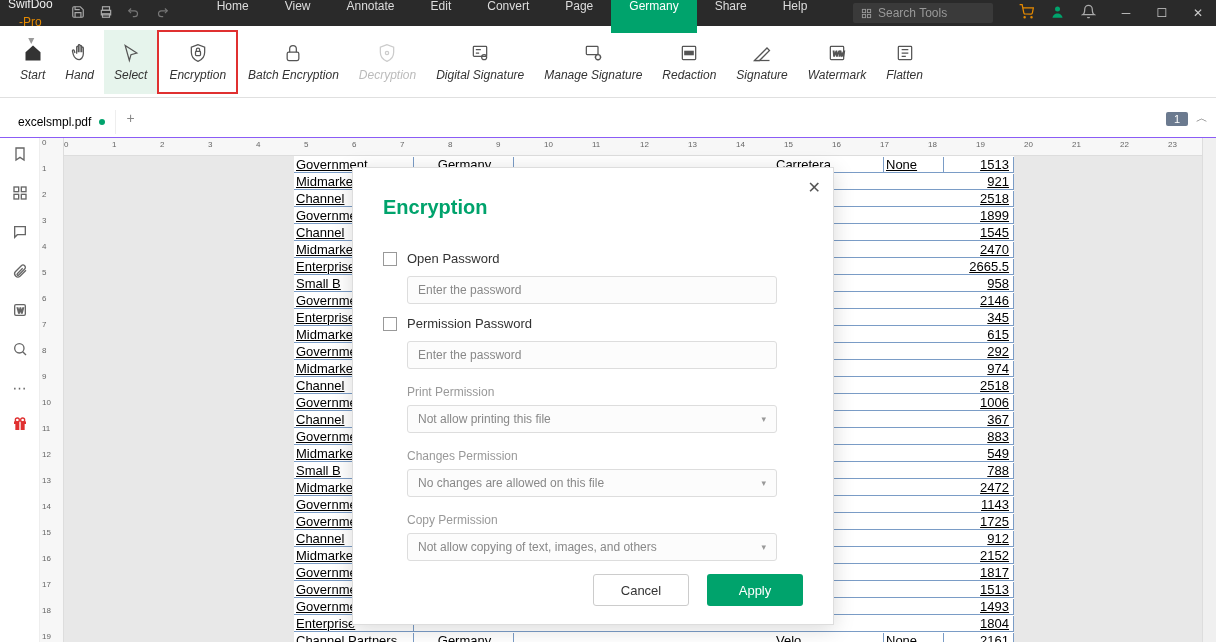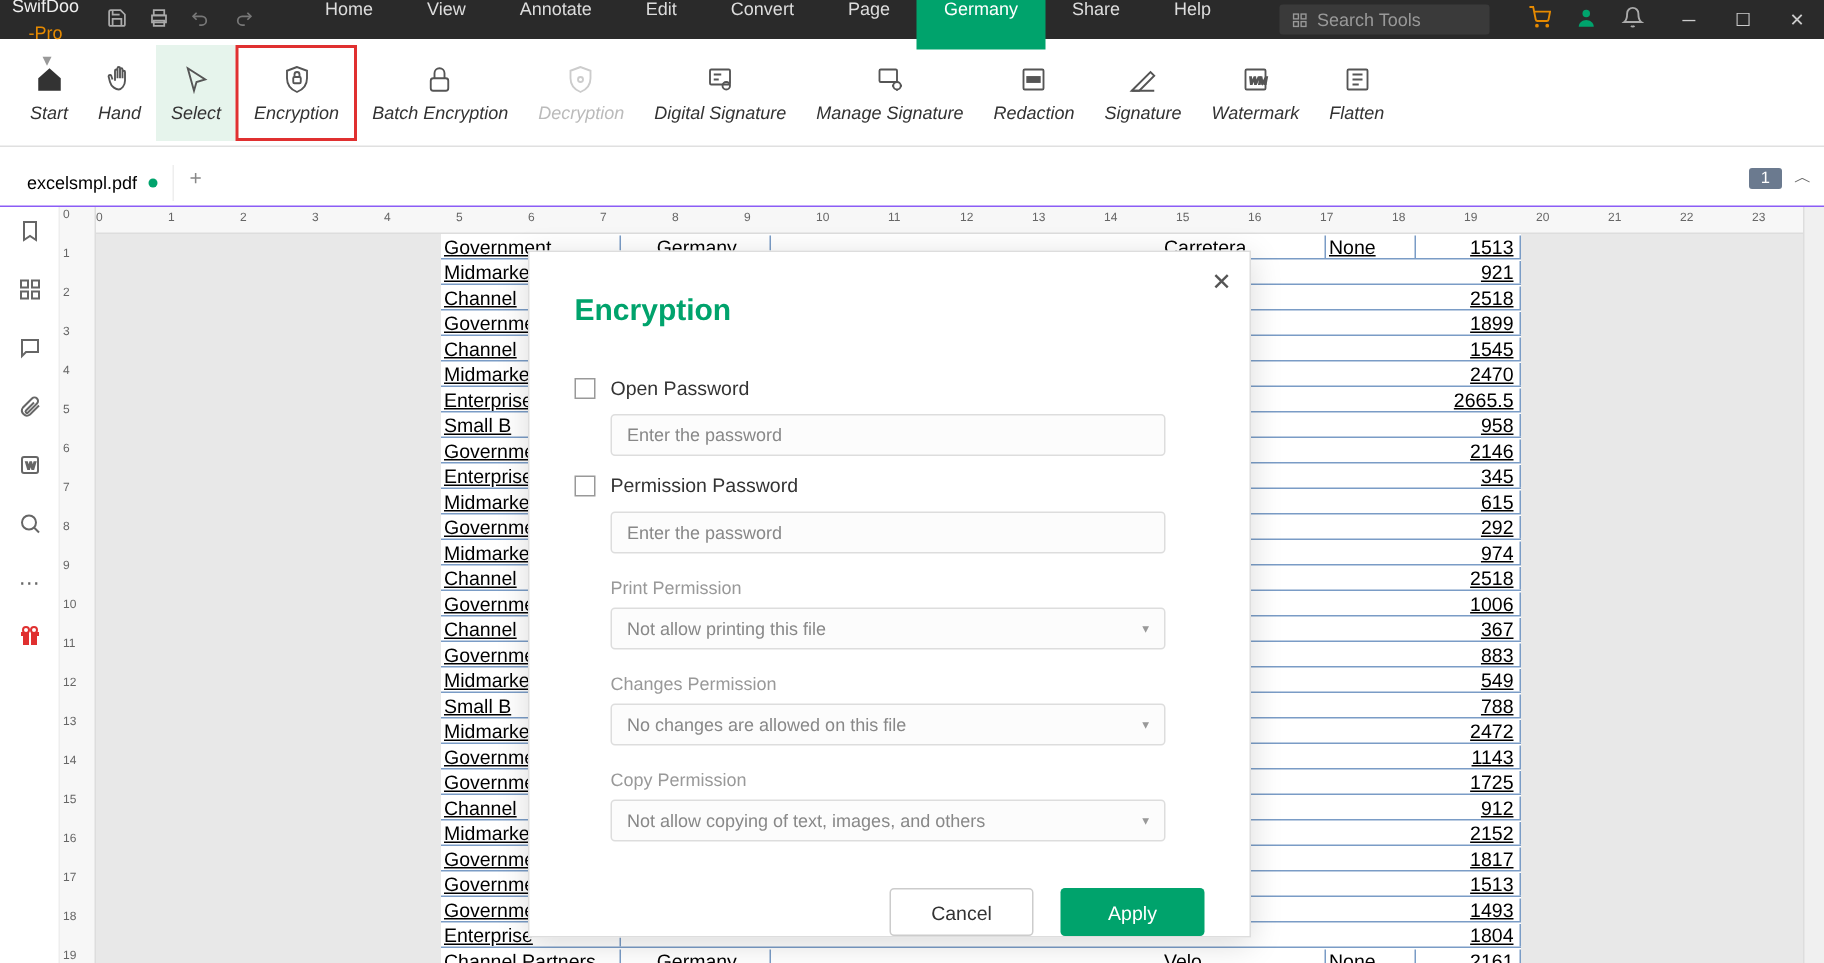--- a/index.html
+++ b/index.html
@@ -62,21 +62,21 @@
 .dialog { position: absolute; left: 352px; top: 167px; width: 482px; height: 458px; background: #fff; box-shadow: 0 4px 20px rgba(0,0,0,0.15); border: 1px solid #ddd; }
 .dialog-close { position: absolute; right: 12px; top: 10px; font-size: 16px; color: #555; cursor: pointer; }
 .dialog-title { color: #00a36c; font-size: 20px; font-weight: 600; padding: 28px 0 0 30px; }
 .dialog-body { padding: 20px 30px 0 30px; font-size: 13px; color: #333; }
 .checkbox-row { display: flex; align-items: center; gap: 10px; margin-top: 12px; }
 .checkbox { width: 14px; height: 14px; border: 1px solid #999; background: #fff; }
 .text-input { width: 370px; height: 28px; border: 1px solid #ddd; border-radius: 3px; padding: 0 10px; font-size: 12px; color: #888; margin-top: 10px; margin-left: 24px; display: flex; align-items: center; background: #fcfcfc;}
 .perm-label { color: #999; font-size: 12px; margin-top: 16px; margin-left: 24px; }
 .select-input { width: 370px; height: 28px; border: 1px solid #ddd; border-radius: 3px; padding: 0 10px; font-size: 12px; color: #888; margin-top: 6px; margin-left: 24px; display: flex; align-items: center; justify-content: space-between; background: #fcfcfc;}
 .select-arrow { color: #999; font-size: 9px; }
-.dialog-footer { position: absolute; bottom: 0; right: 30px; display: flex; gap: 18px; }
+.dialog-footer { position: absolute; bottom: 18px; right: 30px; display: flex; gap: 18px; }
 .btn { width: 96px; height: 32px; border-radius: 3px; font-size: 13px; display: flex; align-items: center; justify-content: center; cursor: pointer; }
 .btn-cancel { border: 1px solid #ccc; background: #fff; color: #333; }
 .btn-apply { background: #00a36c; color: #fff; border: none; }
 </style>
 </head>
 <body>
 
 <div class="titlebar">
   <div class="title-app">
     <svg viewBox="0 0 24 24" fill="#ccc">

